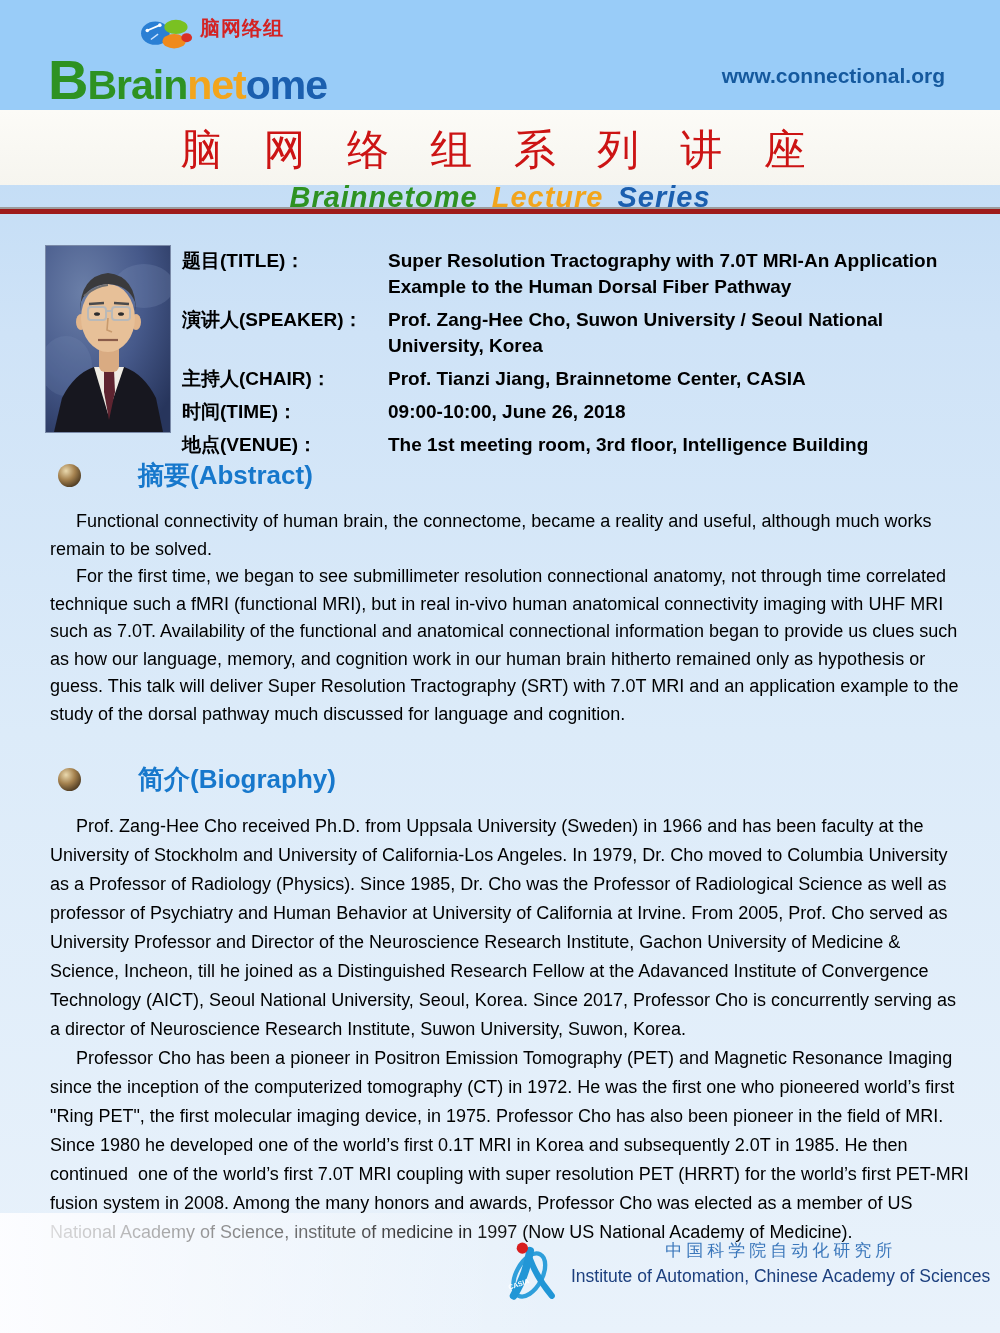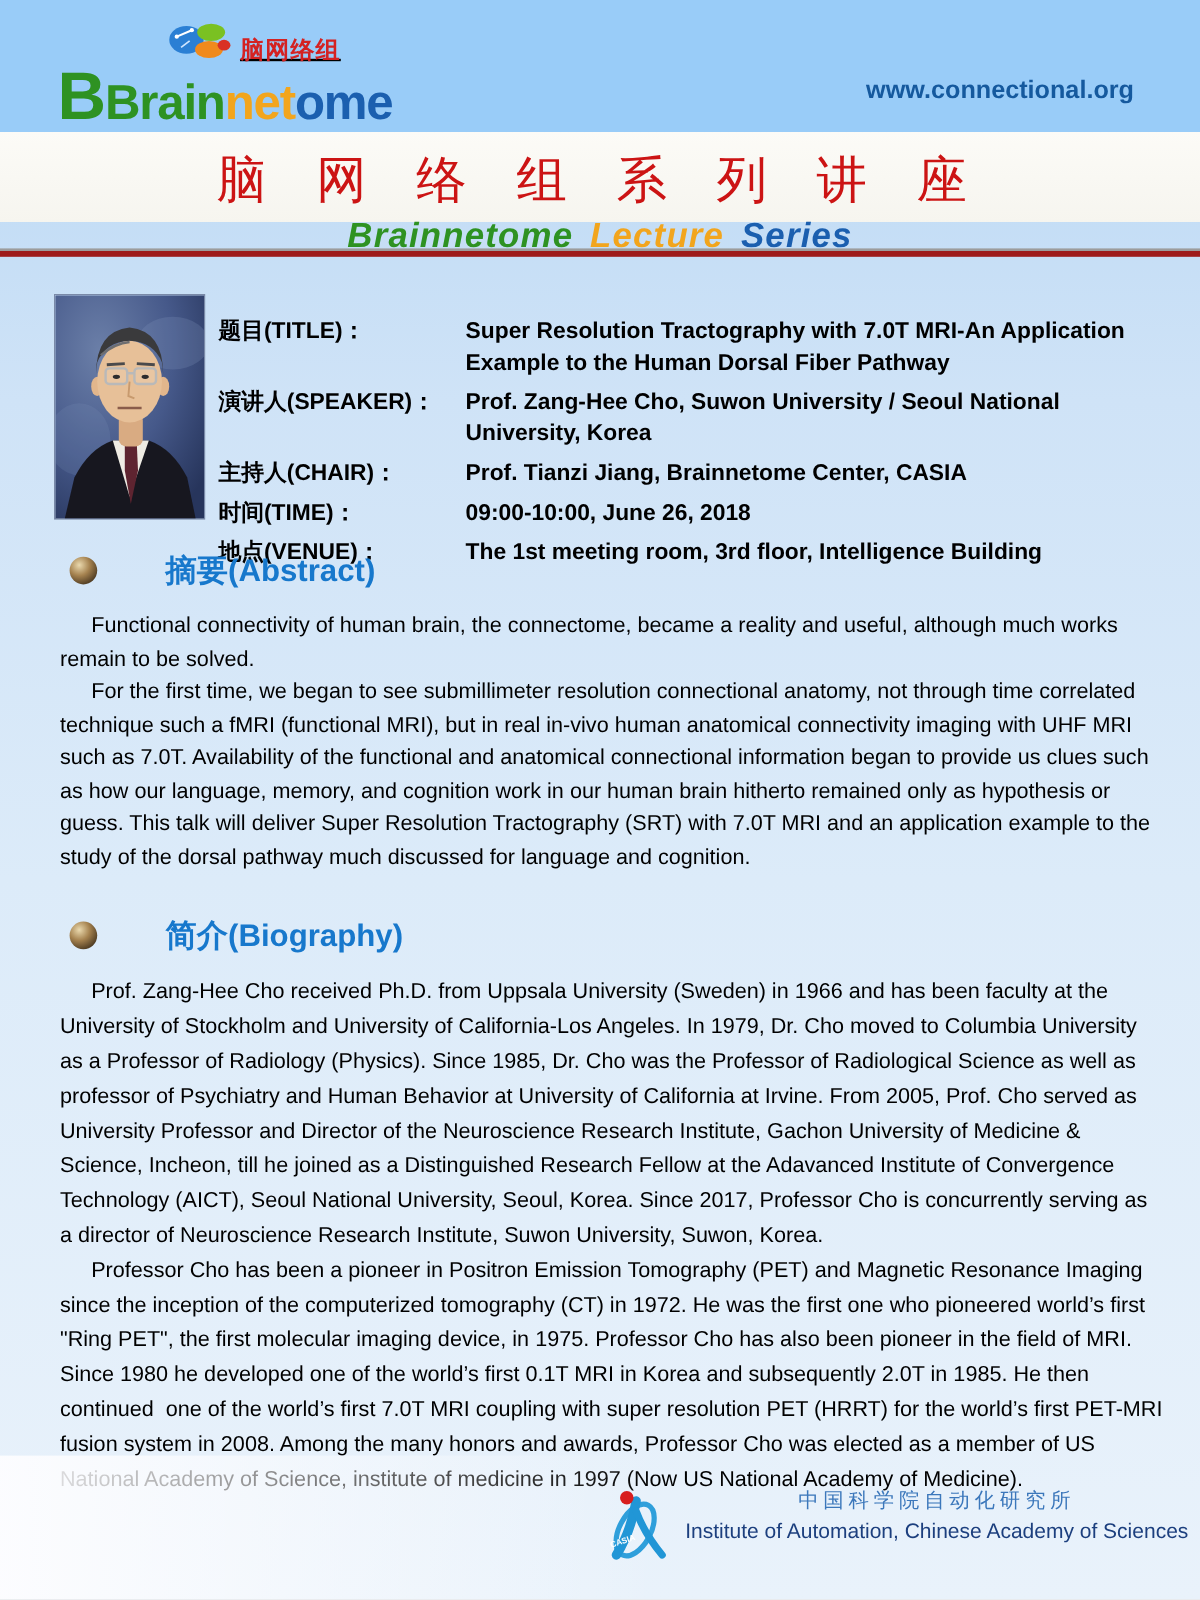--- a/index.html
+++ b/index.html
@@ -7,37 +7,37 @@
     width:1000px;height:1333px;position:relative;overflow:hidden;margin:0 auto;
     font-family:"Liberation Sans", sans-serif;color:#000;
     background:linear-gradient(to bottom,#b8d7f4 0%,#cfe3f7 25%,#dcebf9 55%,#e9f2fb 100%);
   }
   
   .header{position:absolute;top:0;left:0;width:100%;height:110px;background:#99ccf8;}
   .logo{position:absolute;left:48px;top:52px;line-height:1;white-space:nowrap;}
   .logo b{font-weight:bold;font-size:41px;letter-spacing:-1px;}
   .logo .big{font-size:56px;}
   .c-green{color:#2e9222;} .c-orange{color:#f2a51d;} .c-blue{color:#1b5faf;}
-  .logo-badge{position:absolute;left:92px;top:-34px;display:flex;align-items:flex-end;text-decoration:underline;}
+  .logo-badge{position:absolute;left:92px;top:-34px;display:flex;align-items:flex-start;}
   .logo-cn{color:#d42222;font-weight:bold;font-size:20px;margin-left:6px;letter-spacing:1px;}
   .site-url{position:absolute;right:55px;top:64px;font-weight:bold;font-size:21px;color:#15599e;}
   
   .banner{position:absolute;top:110px;left:0;width:100%;height:75px;
     background:linear-gradient(#fcfbf7,#f6f5ef);text-align:center;}
   .banner-cn{font-family:"DejaVu Serif", serif;color:#cc1414;font-size:42px;
     letter-spacing:14px;padding-top:12px;white-space:nowrap;}
   .banner-en{font-weight:bold;font-style:italic;font-size:29px;margin-top:3px;letter-spacing:1px;}
   .banner-en span{margin:0 7px;}
   .divider{position:absolute;top:207px;left:0;width:100%;height:7px;
     background:linear-gradient(to bottom,#9c9c9c 0,#9c9c9c 2px,#9e1b1b 2px,#9e1b1b 100%);}
   
   .info{position:absolute;top:246px;left:46px;right:25px;display:flex;}
   .photo{width:124px;height:186px;flex:none;box-shadow:0 0 0 1px #7a8aa8;}
   .info-grid{display:grid;grid-template-columns:198px 1fr;column-gap:8px;row-gap:7px;
-    margin-left:12px;margin-top:18px;font-weight:bold;font-size:19px;line-height:26px;}
+    margin-left:12px;margin-top:2px;font-weight:bold;font-size:19px;line-height:26px;}
   .info-label{white-space:nowrap;}
   
   .section-head{position:absolute;left:58px;display:flex;align-items:center;gap:43px;}
   .bullet{width:23px;height:23px;border-radius:50%;flex:none;margin-right:14px;
     background:radial-gradient(circle at 35% 30%,#ead9ae,#a5824f 40%,#4e3b22 78%,#291f10);}
   .head-text{font-weight:bold;font-size:26px;color:#1778cc;}
   .abstract-head{top:458px;}
   .bio-head{top:762px;}
   .body-text{position:absolute;left:50px;right:30px;}
   .body-text p{margin:0;text-indent:26px;}

